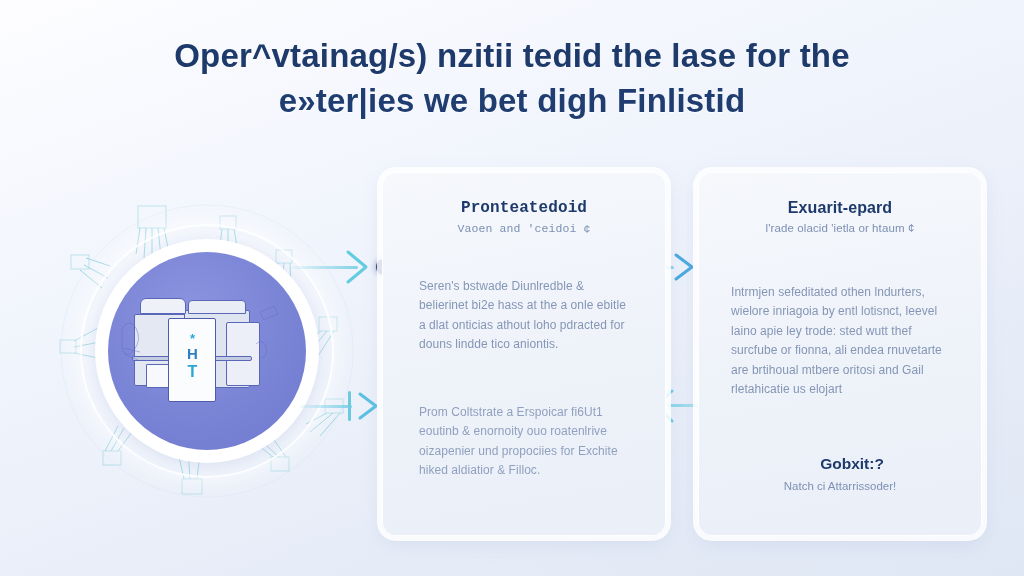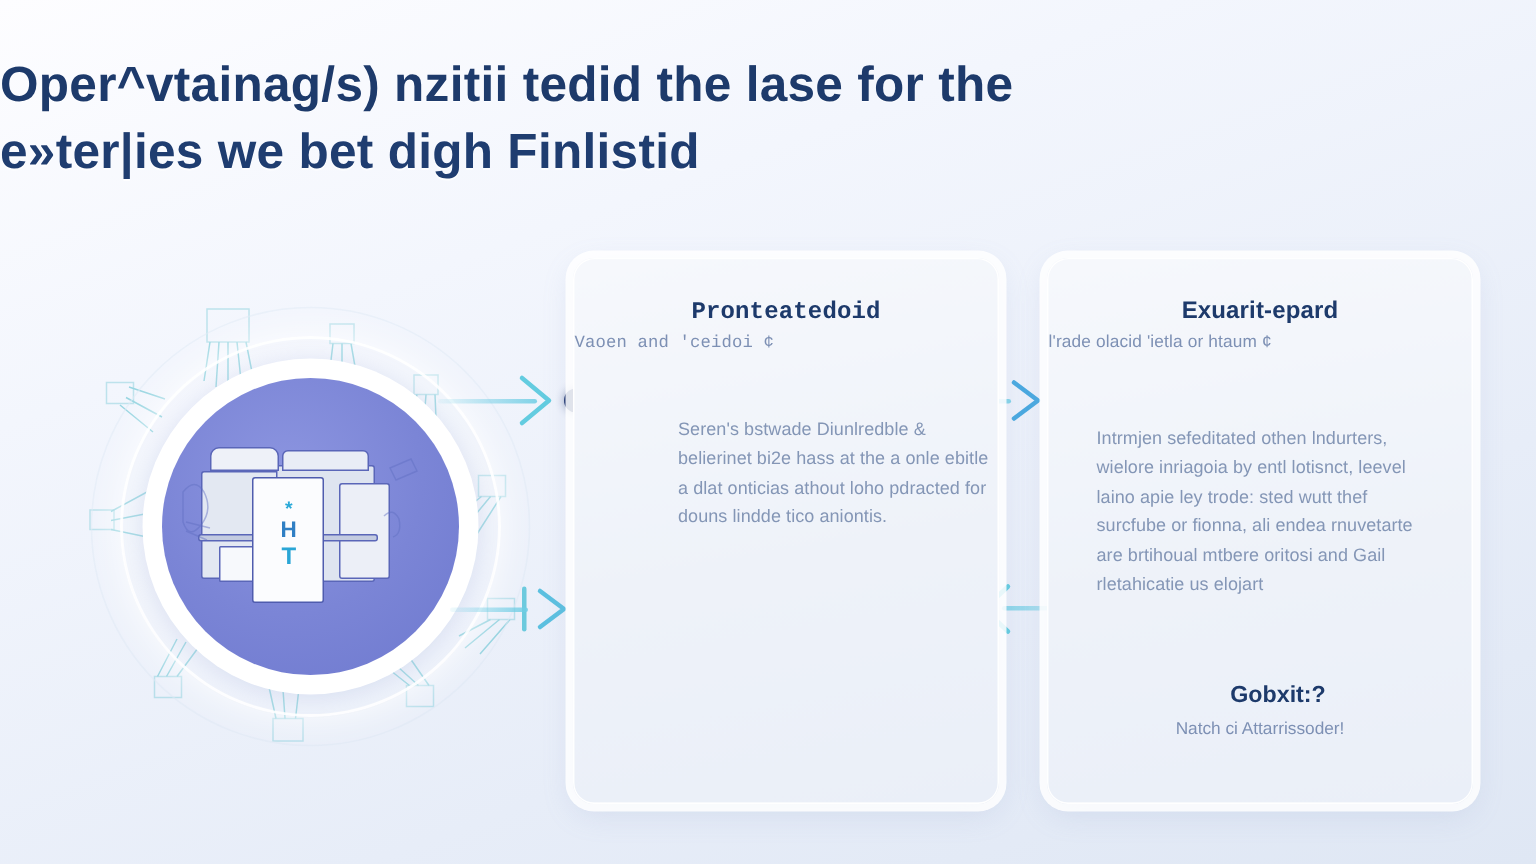--- a/index.html
+++ b/index.html
@@ -7,21 +7,21 @@
   body {
     font-family: "Liberation Sans", sans-serif;
     background: linear-gradient(160deg, #fdfdff 0%, #f3f6fd 30%, #e7edf8 70%, #dfe7f4 100%);
     overflow:hidden;
     position:relative;
   }
 
   
   .title-wrap{
     position:absolute; left:0; top:34px; width:100%;
-    text-align:left;
+    text-align:center;
   }
   .title-line{
     font-size:33px;
     font-weight:bold;
     color:#1d3a6b;
     letter-spacing:.2px;
     line-height:1.35;
     text-shadow:0 1px 0 rgba(255,255,255,.8);
   }
   .title-line.l2{ color:#1f3d70; }
@@ -115,21 +115,21 @@
     box-shadow:0 0 0 5px rgba(255,255,255,.85), 0 6px 20px rgba(140,160,205,.22);
   }
   .card-left{ left:382px; top:172px; width:284px; height:364px; }
   .card-right{ left:698px; top:172px; width:284px; height:364px; }
 
   .card-title{
     text-align:center; font-size:16px; font-weight:bold;
     color:#1d3a6b; letter-spacing:.1px;
   }
   .card-sub{
-    text-align:left; font-size:11.5px; color:#7d90b4; margin-top:5px;
+    text-align:center; font-size:11.5px; color:#7d90b4; margin-top:5px;
     letter-spacing:.1px;
   }
   .card-body{
     font-size:12px; line-height:1.62; color:#8496b6; letter-spacing:.05px;
   }
   .card-body.dim{ color:#90a1bf; }
   .blk{ position:absolute; }
 
   .sec-title{
     text-align:center; font-size:15.5px; font-weight:bold; color:#1d3a6b;margin-left:24px;
@@ -258,21 +258,22 @@
     <path d="M 22 4 L 6 19 L 22 34" stroke="#63cce0" stroke-width="3" fill="none" stroke-linecap="round" stroke-linejoin="round"></path>
   </svg>
   <div class="conn-line-teal" style="left:668px; top:404px; width:64px; background:linear-gradient(90deg,rgba(110,205,228,.8),rgba(110,205,228,.1));"></div>
 </div>
 
 <div class="card card-left">
   <div class="blk" style="left:0; top:26px; width:100%;font-family:Liberation Mono, monospace;">
     <div class="card-title">Pronteatedoid</div>
     <div class="card-sub">Vaoen and 'ceidoi ¢</div>
   </div>
-  <div class="blk card-body" style="left:36px; top:104px; width:212px;margin-left:33px;">Seren's bstwade Diunlredble &amp; belierinet bi2e hass at the a onle ebitle a dlat onticias athout loho pdracted for douns lindde tico aniontis.</div>
+  <div class="blk card-body" style="left:36px; top:104px; width:212px;">Seren's bstwade Diunlredble &amp; belierinet bi2e hass at the a onle ebitle a dlat onticias athout loho pdracted for douns lindde tico aniontis.</div>
+  <div class="blk card-body dim" style="left:36px; top:230px; width:212px;">Prom Coltstrate a Erspoicar fi6Ut1 eoutinb &amp; enornoity ouo roatenlrive oizapenier und propociies for Exchite hiked aldiatior &amp; Filloc.</div>
 </div>
 
 <div class="card card-right">
   <div class="blk card-body" style="left:32px; top:110px; width:224px;">Intrmjen sefeditated othen lndurters, wielore inriagoia by entl lotisnct, leevel laino apie ley trode: sted wutt thef surcfube or fionna, ali endea rnuvetarte are brtihoual mtbere oritosi and Gail rletahicatie us elojart</div>
   <div class="blk" style="left:0; top:26px; width:100%;">
     <div class="card-title">Exuarit-epard</div>
     <div class="card-sub">l'rade olacid 'ietla or htaum ¢</div>
   </div>
   <div class="blk" style="left:0; top:282px; width:100%;">
     <div class="sec-title">Gobxit:?</div>

